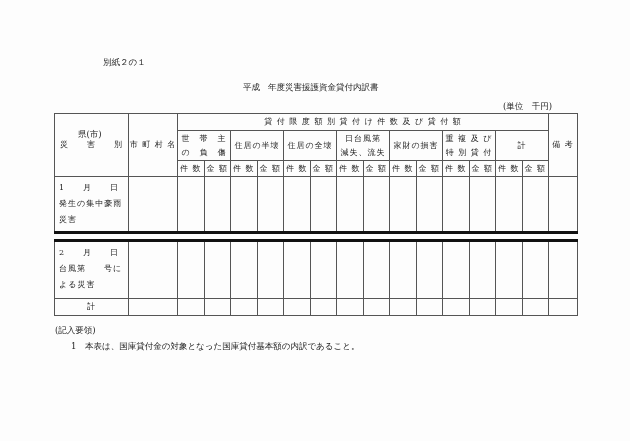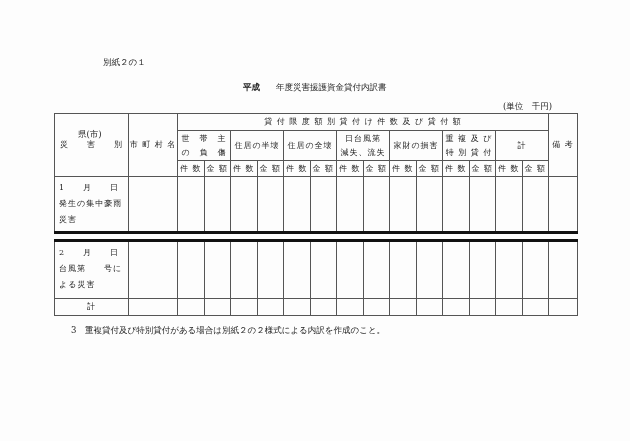--- a/index.html
+++ b/index.html
@@ -1,21 +1,21 @@
 <!DOCTYPE html>
 <html><head>
 <meta charset="utf-8">
 <style>
   html, body { margin:0; padding:0; background:#fdfdfd; }
   body { width:630px; height:441px; position:relative; overflow:hidden;
          font-family:"DejaVu Serif","Liberation Serif",serif; color:#222; font-size:8px; }
   .abs { position:absolute; white-space:nowrap; }
   .doc-id { left:55px; top:57px; font-size:8.5px;margin-left:48px; }
   .title { left:243px; top:82px; font-size:8.5px; }
-  .title .era { margin-right:16px;font-weight:bold; }
+  .title .era { margin-right:8px; }
   .pref { left:78px; top:101px; font-size:8.5px;margin-top:28px; }
   .unit { left:503px; top:101px; font-size:8.5px; }
 
   table.form { position:absolute; left:54px; top:113px; border-collapse:collapse; table-layout:fixed; }
   table.form td { border:1px solid #555; padding:0; text-align:center; vertical-align:middle; font-size:8px; line-height:14px; letter-spacing:1px; }
   .h1 td { height:16px; }
   .h2 td { height:29px; }
   .h3 td { height:15px; }
   .r1 td { height:51px; }
   .r2 td { height:53px; }
@@ -164,14 +164,15 @@
     <td></td>
         <td></td>
     <td></td>
         <td></td>
     <td></td>
   </tr>
 </tbody>
   </table>
 
 <div class="abs notes">
-  <div class="item"><span class="num">3</span><span>重複貸付及び特別貸付がある場合は別紙２の２様式による内訳を作成のこと。</span></div>
+  <div>(記入要領)</div>
+  <div class="item"><span class="num">1</span><span>本表は、国庫貸付金の対象となった国庫貸付基本額の内訳であること。</span></div>
 </div>
 
 </body></html>

